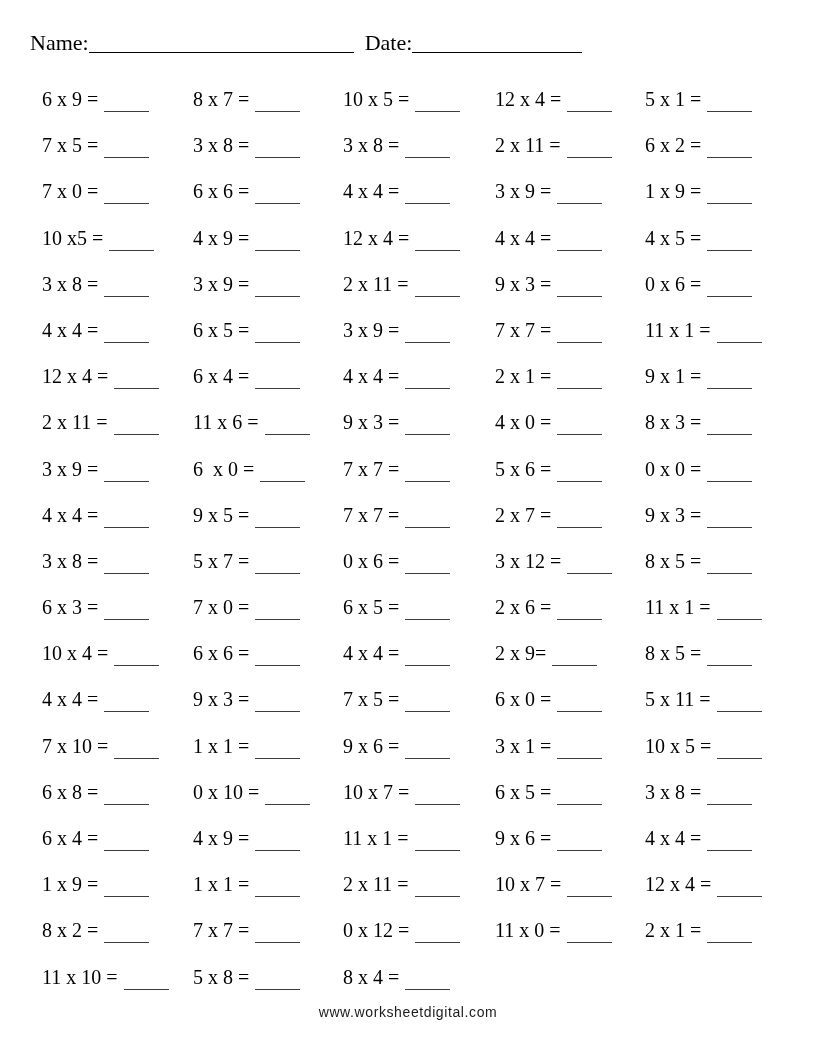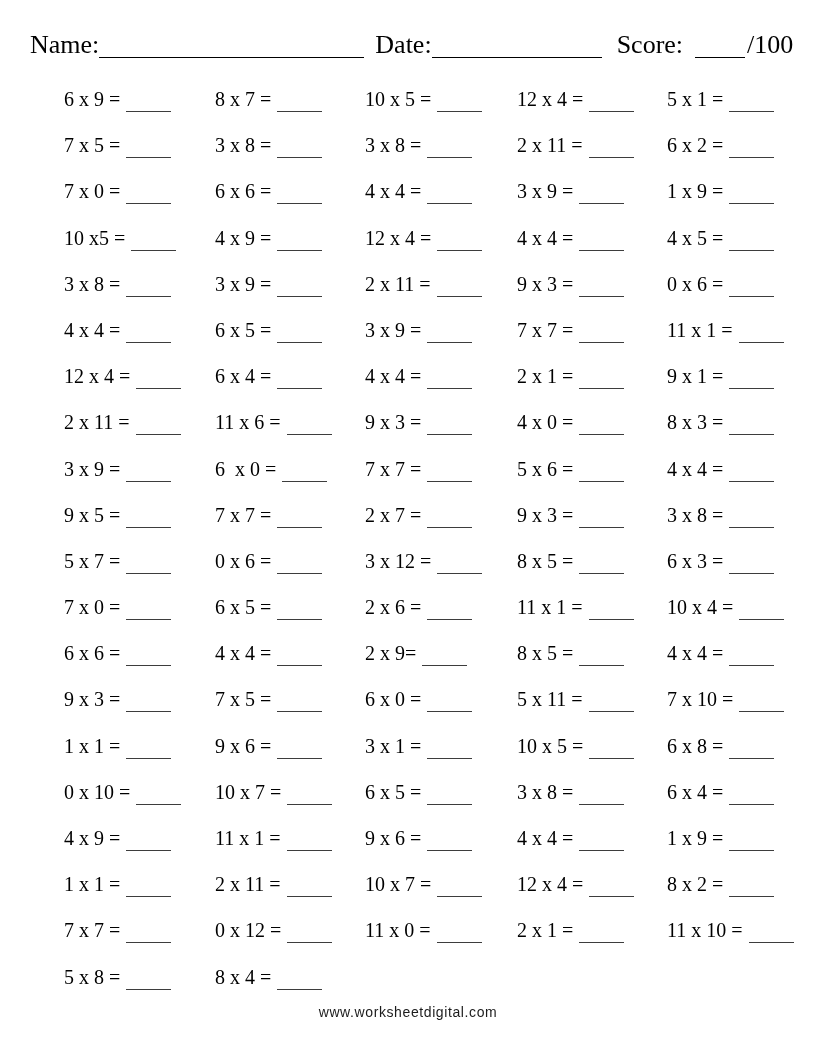--- a/index.html
+++ b/index.html
@@ -17,21 +17,21 @@
   }
 
   
   .header {
     position: absolute;
     top: 30px;
     left: 30px;
     right: 44px;
     display: flex;
     align-items: flex-start;
-    font-size: 26px;
+    font-size: 22px;
     line-height: 1.15;
   }
   .hgroup {
     display: flex;
     align-items: flex-end;
   }
   .hgroup.name  { margin-right: 11px; }
   .hgroup.date  { margin-right: 15px; }
   .uline {
     display: inline-block;
@@ -41,21 +41,21 @@
   .uline.name-line  { width: 265px; }
   .uline.date-line  { width: 170px; }
   .uline.score-line { width: 50px; margin-right: 2px; }
 
   
   .grid {
     position: absolute;
     top: 88px;
     left: 0;
     right: 9px;
-    padding-left: 64px;
+    padding-left: 42px;
     display: grid;
     grid-template-columns: 151px 150px 152px 150px auto;
     grid-auto-rows: 46.2px;
   }
   .cell {
     font-size: 20px;
     white-space: pre;       
     line-height: 1.1;
   }
   .blank {
@@ -85,26 +85,20 @@
 
 <div class="header">
   <div class="hgroup name">
     <span>Name:</span>
     <span class="uline name-line"></span>
   </div>
   <div class="hgroup date">
     <span>Date:</span>
     <span class="uline date-line"></span>
   </div>
-  <div class="hgroup score">
-    <span>Score:</span>
-    <span style="width:12px; display:inline-block;"></span>
-    <span class="uline score-line"></span>
-    <span>/100</span>
-  </div>
 </div>
 
 <div class="grid">
     <div class="cell"><span>6 x 9 =</span><span class="blank"></span></div>
     <div class="cell"><span>8 x 7 =</span><span class="blank"></span></div>
     <div class="cell"><span>10 x 5 =</span><span class="blank"></span></div>
     <div class="cell"><span>12 x 4 =</span><span class="blank"></span></div>
     <div class="cell"><span>5 x 1 =</span><span class="blank"></span></div>
     <div class="cell"><span>7 x 5 =</span><span class="blank"></span></div>
     <div class="cell"><span>3 x 8 =</span><span class="blank"></span></div>
@@ -138,20 +132,21 @@
     <div class="cell"><span>9 x 1 =</span><span class="blank"></span></div>
     <div class="cell"><span>2 x 11 =</span><span class="blank"></span></div>
     <div class="cell"><span>11 x 6 =</span><span class="blank"></span></div>
     <div class="cell"><span>9 x 3 =</span><span class="blank"></span></div>
     <div class="cell"><span>4 x 0 =</span><span class="blank"></span></div>
     <div class="cell"><span>8 x 3 =</span><span class="blank"></span></div>
     <div class="cell"><span>3 x 9 =</span><span class="blank"></span></div>
     <div class="cell"><span>6  x 0 =</span><span class="blank"></span></div>
     <div class="cell"><span>7 x 7 =</span><span class="blank"></span></div>
     <div class="cell"><span>5 x 6 =</span><span class="blank"></span></div>
+    <div class="cell"><span>0 x 0 =</span><span class="blank"></span></div>
     <div class="cell"><span>4 x 4 =</span><span class="blank"></span></div>
     <div class="cell"><span>9 x 5 =</span><span class="blank"></span></div>
     <div class="cell"><span>7 x 7 =</span><span class="blank"></span></div>
     <div class="cell"><span>2 x 7 =</span><span class="blank"></span></div>
     <div class="cell"><span>9 x 3 =</span><span class="blank"></span></div>
     <div class="cell"><span>3 x 8 =</span><span class="blank"></span></div>
     <div class="cell"><span>5 x 7 =</span><span class="blank"></span></div>
     <div class="cell"><span>0 x 6 =</span><span class="blank"></span></div>
     <div class="cell"><span>3 x 12 =</span><span class="blank"></span></div>
     <div class="cell"><span>8 x 5 =</span><span class="blank"></span></div>

